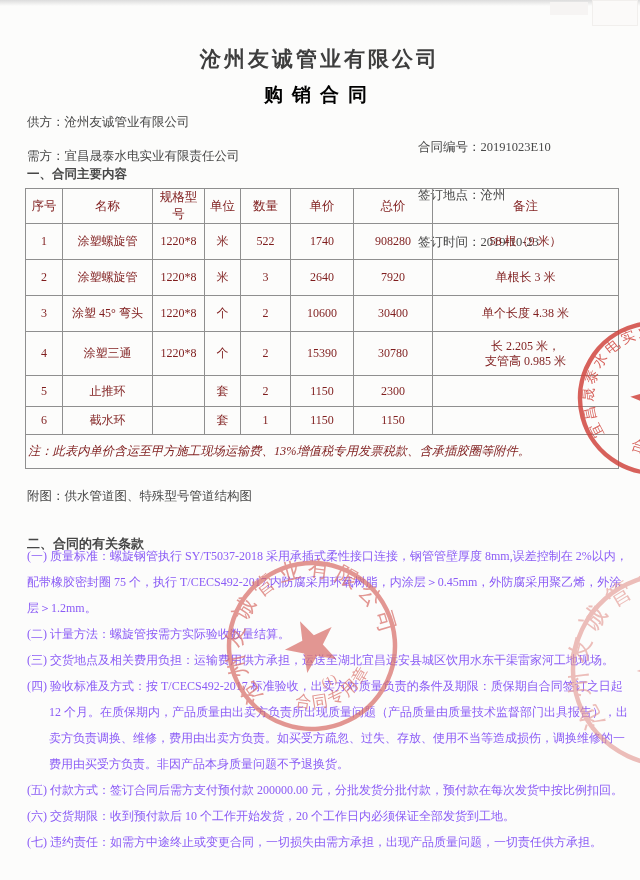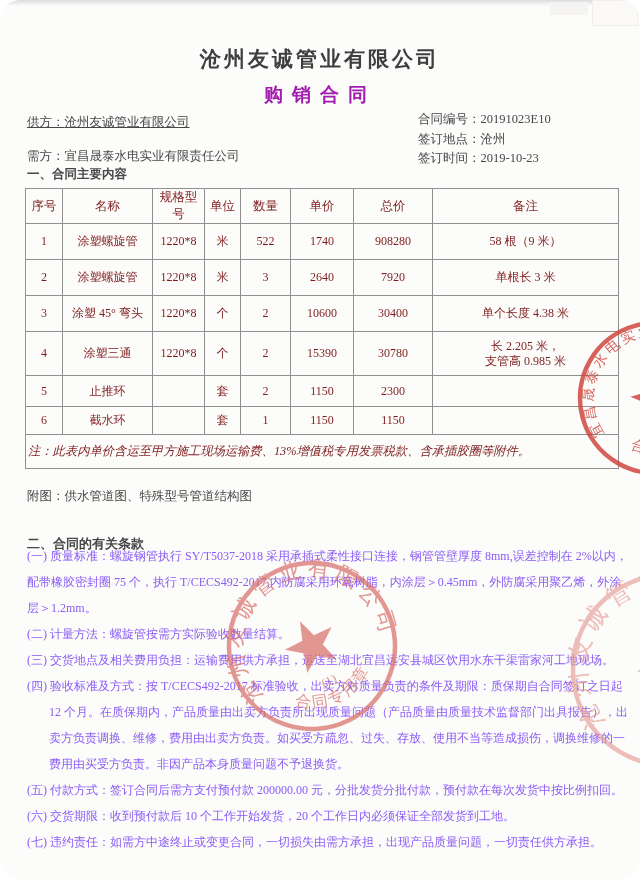--- a/index.html
+++ b/index.html
@@ -1,34 +1,34 @@
 <!DOCTYPE html>
 <html><head>
 <meta charset="utf-8">
 <style>
   html,body{margin:0;padding:0;background:#ffffff;}
   .page{
     position:relative;width:640px;height:880px;background:#fcfcfb;overflow:hidden;
-    font-family:"Liberation Serif","DejaVu Serif",serif;color:#474747;border-radius:20px;
+    font-family:"Liberation Serif","DejaVu Serif",serif;color:#474747;
   }
   .scan-top{position:absolute;top:0;left:0;right:0;height:6px;
     background:linear-gradient(180deg,#dcdcdc,rgba(252,252,251,0));}
   .ghost-a{position:absolute;left:550px;top:2px;width:38px;height:13px;background:#f6f4f3;}
   .ghost-b{position:absolute;left:592px;top:0;width:44px;height:24px;border:1px solid #f1efed;background:#fbfaf9;}
 
   .company-title{position:absolute;top:45px;left:0;width:100%;text-align:center;
     font-size:21px;font-weight:700;letter-spacing:3px;color:#3e3e3e;}
   .doc-title{position:absolute;top:82px;left:0;width:100%;text-align:center;
-    font-size:19px;font-weight:600;letter-spacing:9px;color:#a21caf;}
+    font-size:19px;font-weight:600;letter-spacing:9px;color:#000000;}
   .field{position:absolute;font-size:12.5px;white-space:nowrap;}
-  .f-supplier{top:114px;left:27px;text-decoration:underline;}
+  .f-supplier{top:114px;left:27px;}
   .f-buyer{top:148px;left:27px;}
   .f-section1{top:166px;left:27px;font-weight:600;}
   .meta{position:absolute;left:418px;top:110px;font-size:12.5px;line-height:19.5px;}
-  .meta div{white-space:nowrap;}
+  .meta div{white-space:nowrap;margin-top:28px;}
 
   table.main{position:absolute;left:25px;top:188px;width:593px;border-collapse:collapse;
     table-layout:fixed;font-size:12px;text-align:center;color:#7f1d1d;}
   table.main th,table.main td{border:1px solid #8f8f8f;padding:0 2px;font-weight:normal;
     overflow:hidden;}
   table.main thead th{height:34px;font-size:12.5px;}
   #rows tr{height:36px;}
   #rows tr:nth-child(4){height:44px;}
   #rows tr:nth-child(5){height:31px;}
   #rows tr:nth-child(6){height:28px;}

